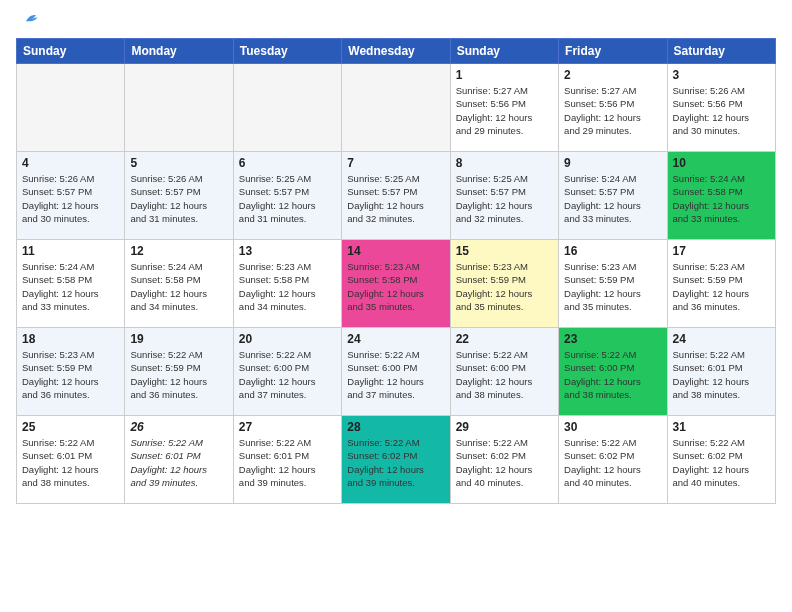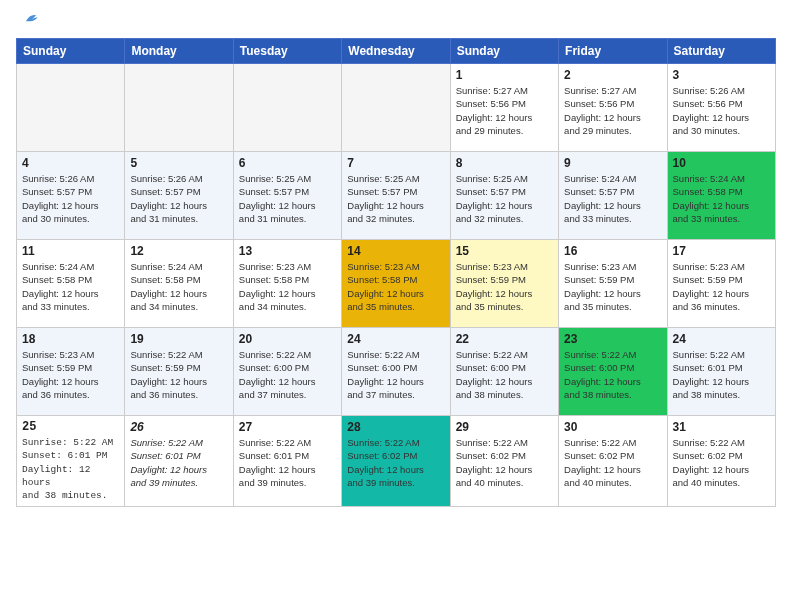--- a/index.html
+++ b/index.html
@@ -201,21 +201,21 @@
 Daylight: 12 hours
 and 34 minutes.</div>
         </td>
         <td style="background: rgb(255, 255, 255);">
           <div class="day-number">13</div>
           <div class="day-info" style="white-space: pre-line;">Sunrise: 5:23 AM
 Sunset: 5:58 PM
 Daylight: 12 hours
 and 34 minutes.</div>
         </td>
-        <td style="background: #eab308;">
+        <td style="background: #ec4899;">
           <div class="day-number">14</div>
           <div class="day-info" style="white-space: pre-line;">Sunrise: 5:23 AM
 Sunset: 5:58 PM
 Daylight: 12 hours
 and 35 minutes.</div>
         </td>
         <td style="background: #fef9c3;">
           <div class="day-number">15</div>
           <div class="day-info" style="white-space: pre-line;">Sunrise: 5:23 AM
 Sunset: 5:59 PM
@@ -282,21 +282,21 @@
         </td>
         <td style="background: rgb(240, 244, 251);">
           <div class="day-number">24</div>
           <div class="day-info" style="white-space: pre-line;">Sunrise: 5:22 AM
 Sunset: 6:01 PM
 Daylight: 12 hours
 and 38 minutes.</div>
         </td>
       </tr>
       <tr>
-        <td style="background: rgb(255, 255, 255); font-family: Liberation Mono, monospace;">
+        <td style="background: rgb(255, 255, 255);">
           <div class="day-number">25</div>
           <div class="day-info" style="white-space: pre-line;">Sunrise: 5:22 AM
 Sunset: 6:01 PM
 Daylight: 12 hours
 and 38 minutes.</div>
         </td>
         <td style="background: rgb(255, 255, 255); font-style: italic;">
           <div class="day-number">26</div>
           <div class="day-info" style="white-space: pre-line;">Sunrise: 5:22 AM
 Sunset: 6:01 PM

